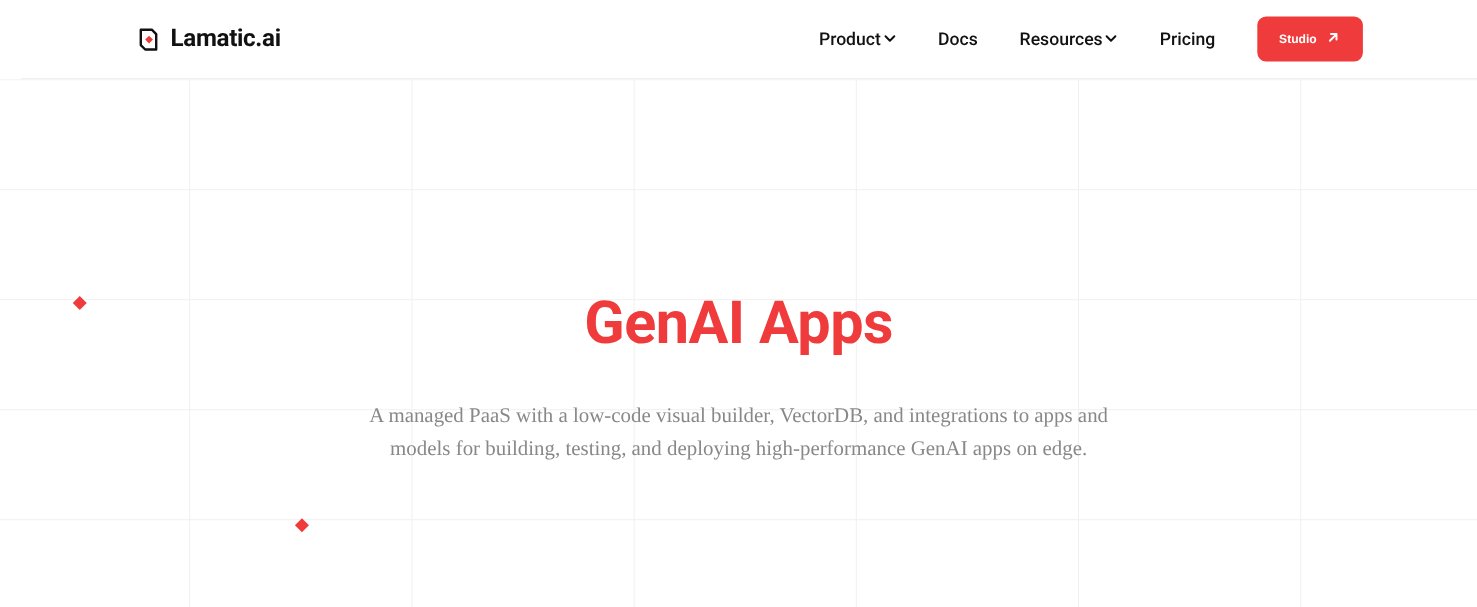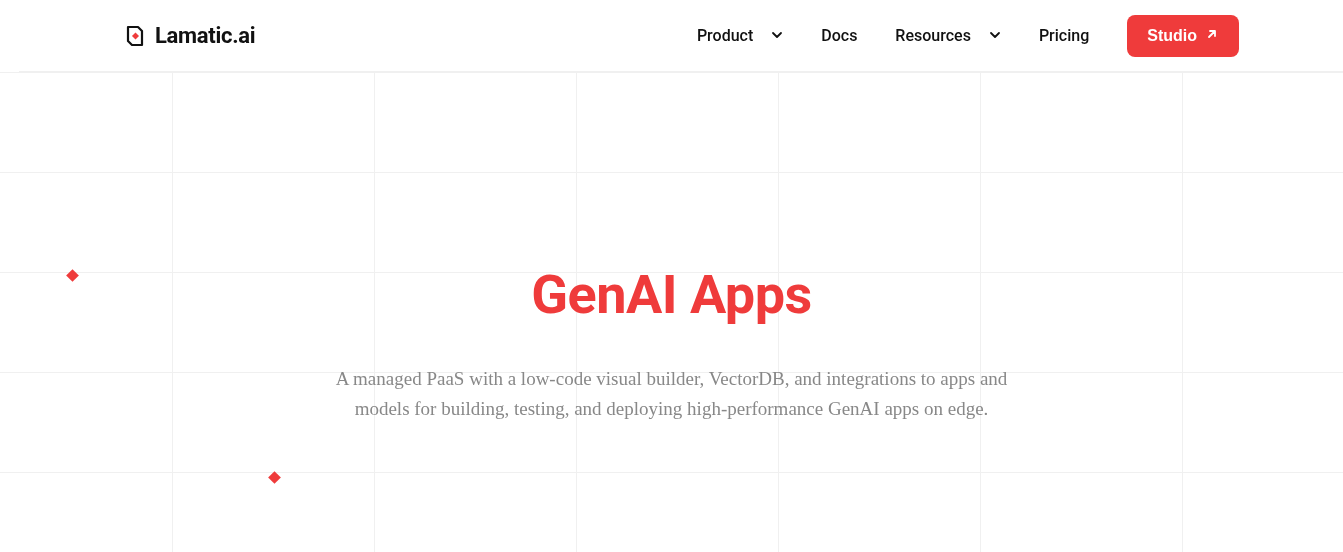--- a/index.html
+++ b/index.html
@@ -65,34 +65,34 @@
     letter-spacing: -0.3px;
   }
   .nav {
     display: flex;
     align-items: center;
     gap: 38px;
   }
   .nav-item {
     display: flex;
     align-items: center;
-    gap: 18px;
+    gap: 2px;
     font-size: 16px;
     font-weight: 500;
     color: #111;
     cursor: pointer;
   }
   .chev {
     width: 12px;
     height: 12px;
   }
   .btn-studio {
     background: #ef3b3b;
     color: #fff;
-    font-size: 16px;
+    font-size: 11px;
     font-weight: 600;
     padding: 12px 20px;
     border-radius: 8px;
     display: flex;
     align-items: center;
     gap: 8px;
     cursor: pointer;
     border: none;
   }
   .arrow-ext {

